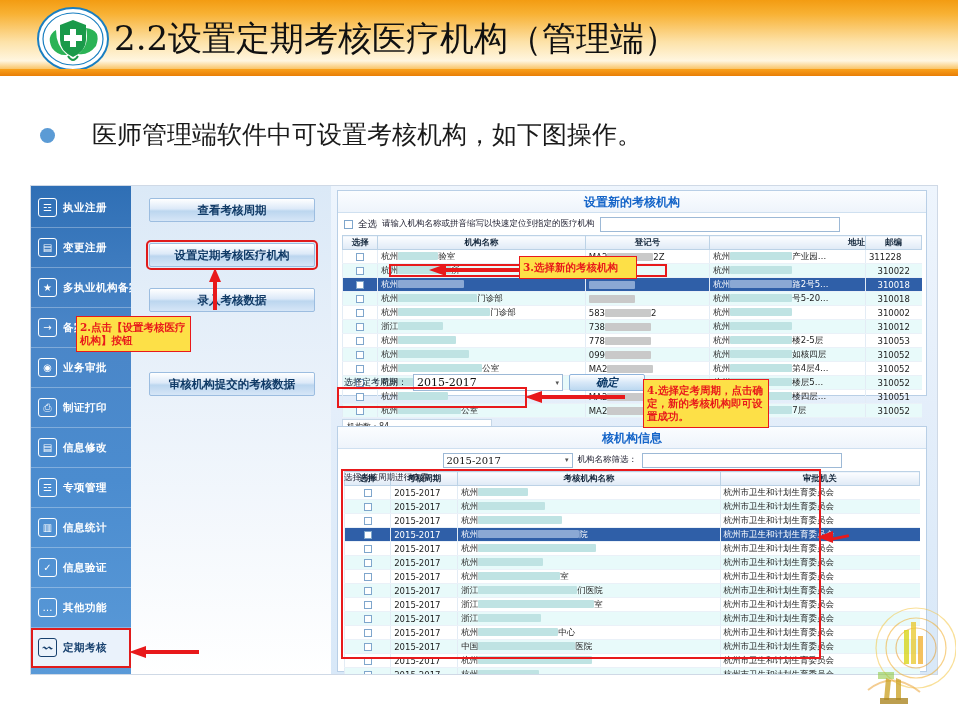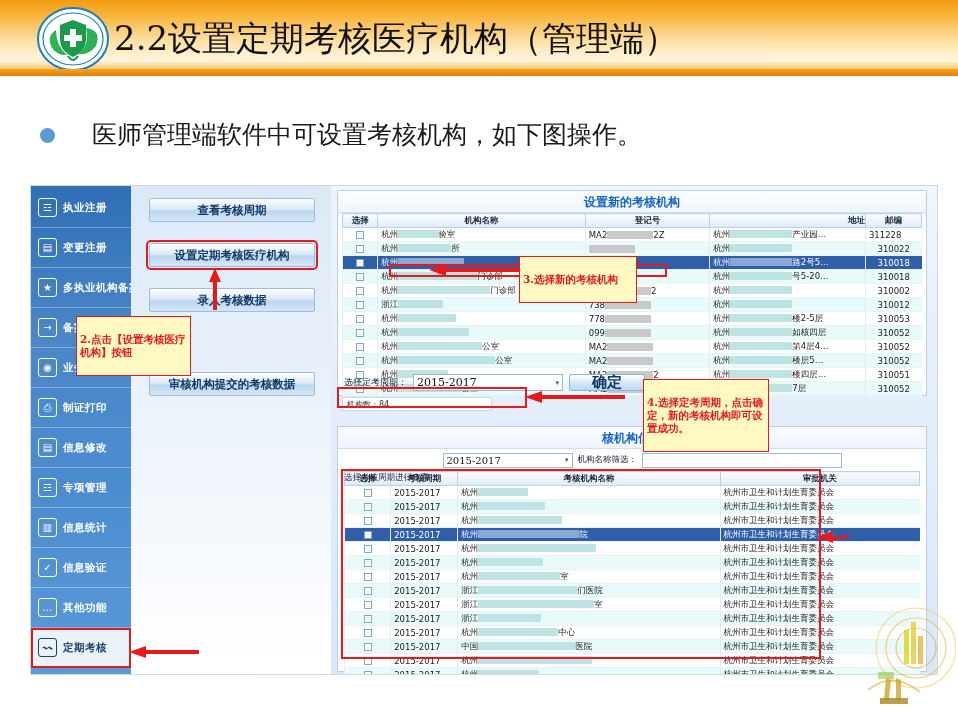--- a/index.html
+++ b/index.html
@@ -143,29 +143,29 @@
     height:17px; border:1px solid #9db9d6; background:#fff;
     display:flex; align-items:center; justify-content:space-between;
     padding:0 3px; font-size:11px; color:#111;
   }
   .combo .cv{ font-family:"DejaVu Serif","Liberation Serif",serif; font-size:11px;}
   .combo .carr{ font-size:7px; color:#555; }
   .okbtn{
     height:17px; width:76px;
     background:linear-gradient(180deg,#ffffff,#d8e8f8 50%,#bcd8f0);
     border:1px solid #8fb4dc; border-radius:2px;
-    font-size:15px; color:#0d3a68; font-weight:bold;
-    display:flex;align-items:center;justify-content:center;
+    font-size:11px; color:#0d3a68; font-weight:bold;
+    display:flex;align-items:center;justify-content:center;font-style:italic;
   }
 
   
   .anno{
-    position:absolute; border:1.6px solid #e8191b; background:#fef9c3;
+    position:absolute; border:1.6px solid #e8191b; background:#fde047;
     color:#e8191b; font-size:10.5px; font-weight:bold; line-height:13px;
-    padding:16px 3px; font-family:"DejaVu Serif","Liberation Serif",serif;
+    padding:4px 3px; font-family:"DejaVu Serif","Liberation Serif",serif;
     z-index:40;
   }
   .arrow{ position:absolute; z-index:39; }
   .arr-body{ position:absolute; background:#e8191b; }
   .arr-head{ position:absolute; width:0;height:0; }
   .redbox{ position:absolute; border:2px solid #e8191b; z-index:38; pointer-events:none; }
 
   .watermark{
     position:absolute; right:2px; bottom:0; width:118px; height:110px; z-index:1;
     opacity:.95;
@@ -251,20 +251,26 @@
     <div class="appbtn hl" id="btn1" style="top:57px;">设置定期考核医疗机构</div>
     <div class="appbtn" id="btn2" style="top:102px;">录入考核数据</div>
     <div class="appbtn" id="btn3" style="top:186px;">审核机构提交的考核数据</div>
   </div>
 
   <div class="right">
 
     <div class="panel" style="top:4px; width:590px; height:206px;">
       <div class="panel-title">设置新的考核机构</div>
 
+      <div class="filter-row">
+        <span class="mini-check"></span>
+        <span>全选</span>
+        <span style="font-size:8.5px;">请输入机构名称或拼音缩写以快速定位到指定的医疗机构</span>
+        <span class="txtin" style="width:240px;"></span>
+      </div>
 
       <div style="padding:0 4px;">
         <table class="grid">
           <thead>
               <tr id="top-head">
                 <th style="width: 34px;">选择</th>
                 <th style="width: 200px;">机构名称</th>
                 <th style="width: 120px;">登记号</th>
                 <th style="width: 150px; text-align: right;">地址</th>
                 <th style="width: 54px;">邮编</th>

